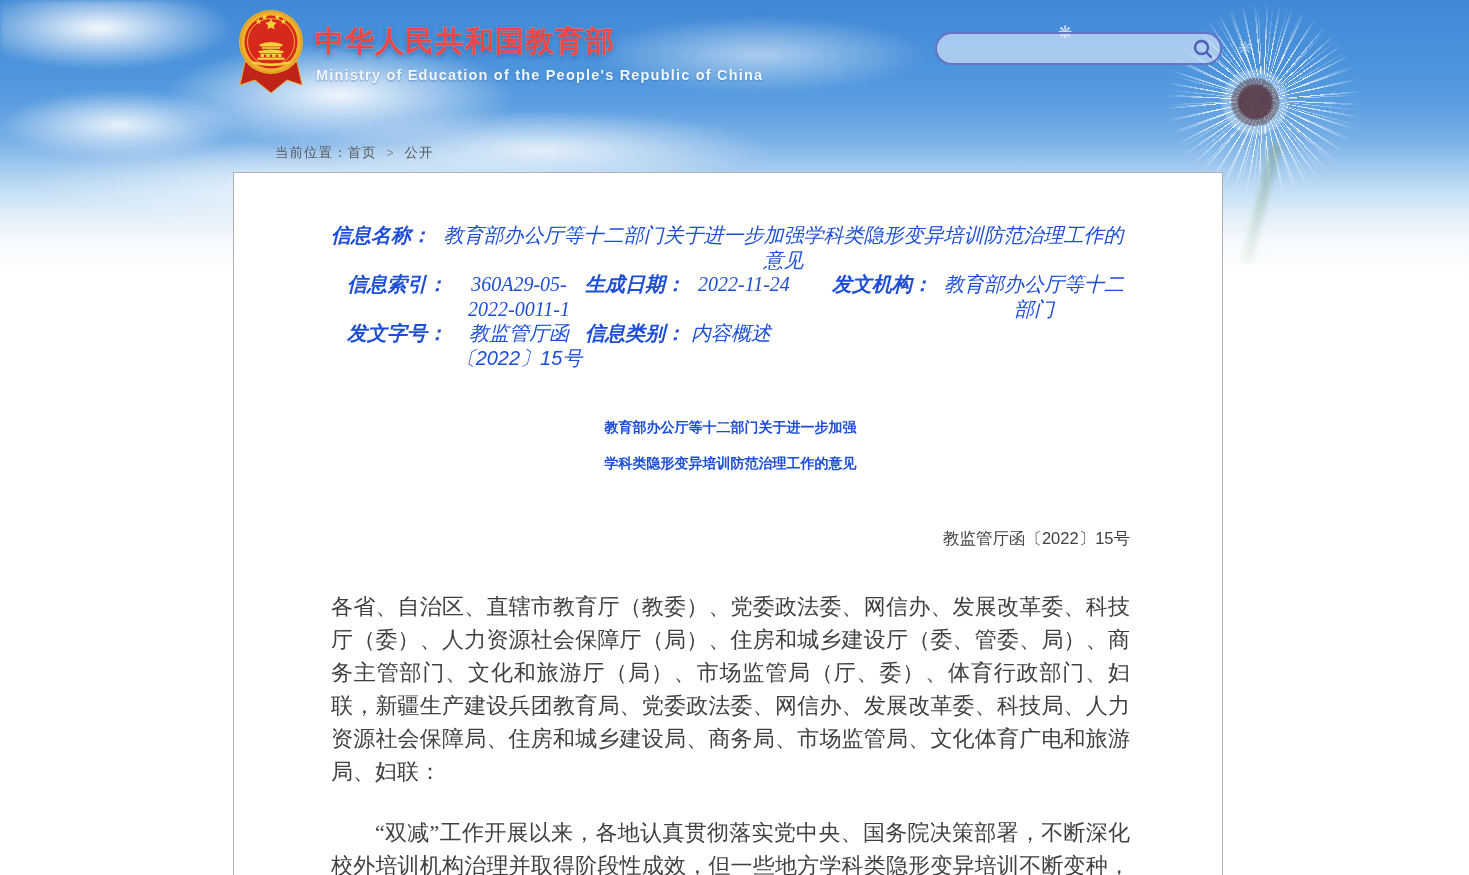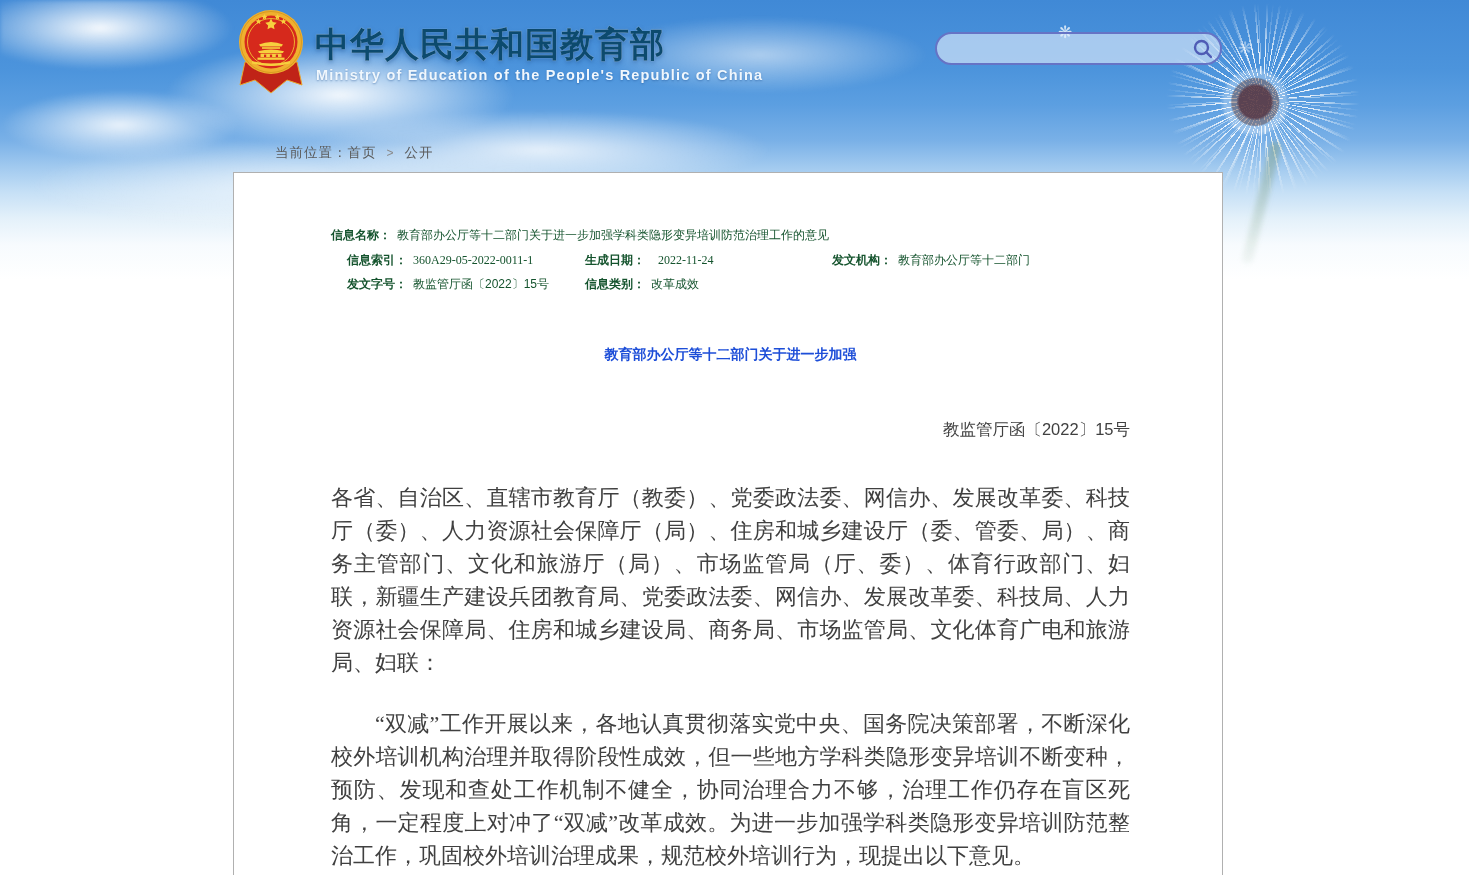--- a/index.html
+++ b/index.html
@@ -44,21 +44,21 @@
     background:linear-gradient(180deg, rgba(135,165,140,.55), rgba(165,195,175,.12));
     transform:rotate(14deg); filter:blur(2.5px);
   }
   .seed { position:absolute; color:rgba(255,255,255,.75); font-size:17px; }
 
   
   .logo-block { position:absolute; left:238px; top:6px; display:flex; cursor:pointer; }
   .emblem { width:66px; height:88px; }
   .site-title {
     position:absolute; left:315px; top:22px; width:560px;
-    font-size:34px; font-weight:bold; letter-spacing:1px; color:#0c4a6e; white-space:nowrap;
+    font-size:29px; font-weight:bold; letter-spacing:1px; color:#ef4444; white-space:nowrap;
     text-shadow:0 2px 4px rgba(25,75,140,.5), 0 0 1px rgba(255,255,255,.9);
   }
   .site-subtitle {
     position:absolute; left:316px; top:67px;
     font-size:14.5px; font-weight:bold; letter-spacing:1.2px; color:#f0f7fd; white-space:nowrap;
     text-shadow:0 1px 2px rgba(25,75,140,.45);
   }
 
   
   .search-box {
@@ -82,21 +82,21 @@
   .crumb-sep { color:#8a8a8a; margin:0 10px; font-size:12px; }
 
   
   .panel {
     position:absolute; left:233px; top:172px; width:990px; height:760px;
     background:#ffffff; border:1px solid #b0b0b0;
     padding:50px 92px 0 97px;
   }
 
   
-  .meta { font-size:12px; line-height:24.5px; color:#14532d; }
+  .meta { font-size:20px; line-height:24.5px; color:#1d4ed8;font-style:italic; }
   .meta-row { display:flex; }
   .meta-label { font-weight:bold; white-space:nowrap; margin-right:6px; }
   .meta-cell-a { width:238px; display:flex;margin-left:16px; }
   .meta-cell-b { width:247px; display:flex;gap:7px; }
   .meta-cell-c { flex:1; display:flex; }
   .meta-value { font-family:"Liberation Serif", serif;text-align:center; }
   .meta-value.cn { font-family:"Liberation Sans", sans-serif; }
 
   
   .article-title {
@@ -184,27 +184,28 @@
         <span class="meta-value cn">教育部办公厅等十二部门</span>
       </span>
     </div>
     <div class="meta-row">
       <span class="meta-cell-a">
         <span class="meta-label">发文字号：</span>
         <span class="meta-value cn">教监管厅函〔2022〕15号</span>
       </span>
       <span class="meta-cell-c">
         <span class="meta-label">信息类别：</span>
-        <span class="meta-value cn">改革成效</span>
+        <span class="meta-value cn">内容概述</span>
       </span>
     </div>
   </div>
 
   <div class="article-title">
     <div>教育部办公厅等十二部门关于进一步加强</div>
+    <div>学科类隐形变异培训防范治理工作的意见</div>
   </div>
 
   <div class="doc-number">教监管厅函〔2022〕15号</div>
 
   <div class="article-body">
     <p class="para">各省、自治区、直辖市教育厅（教委）、党委政法委、网信办、发展改革委、科技厅（委）、人力资源社会保障厅（局）、住房和城乡建设厅（委、管委、局）、商务主管部门、文化和旅游厅（局）、市场监管局（厅、委）、体育行政部门、妇联，新疆生产建设兵团教育局、党委政法委、网信办、发展改革委、科技局、人力资源社会保障局、住房和城乡建设局、商务局、市场监管局、文化体育广电和旅游局、妇联：</p>
     <p class="para">“双减”工作开展以来，各地认真贯彻落实党中央、国务院决策部署，不断深化校外培训机构治理并取得阶段性成效，但一些地方学科类隐形变异培训不断变种，预防、发现和查处工作机制不健全，协同治理合力不够，治理工作仍存在盲区死角，一定程度上对冲了“双减”改革成效。为进一步加强学科类隐形变异培训防范整治工作，巩固校外培训治理成果，规范校外培训行为，现提出以下意见。</p>
   </div>
 
 </div>

